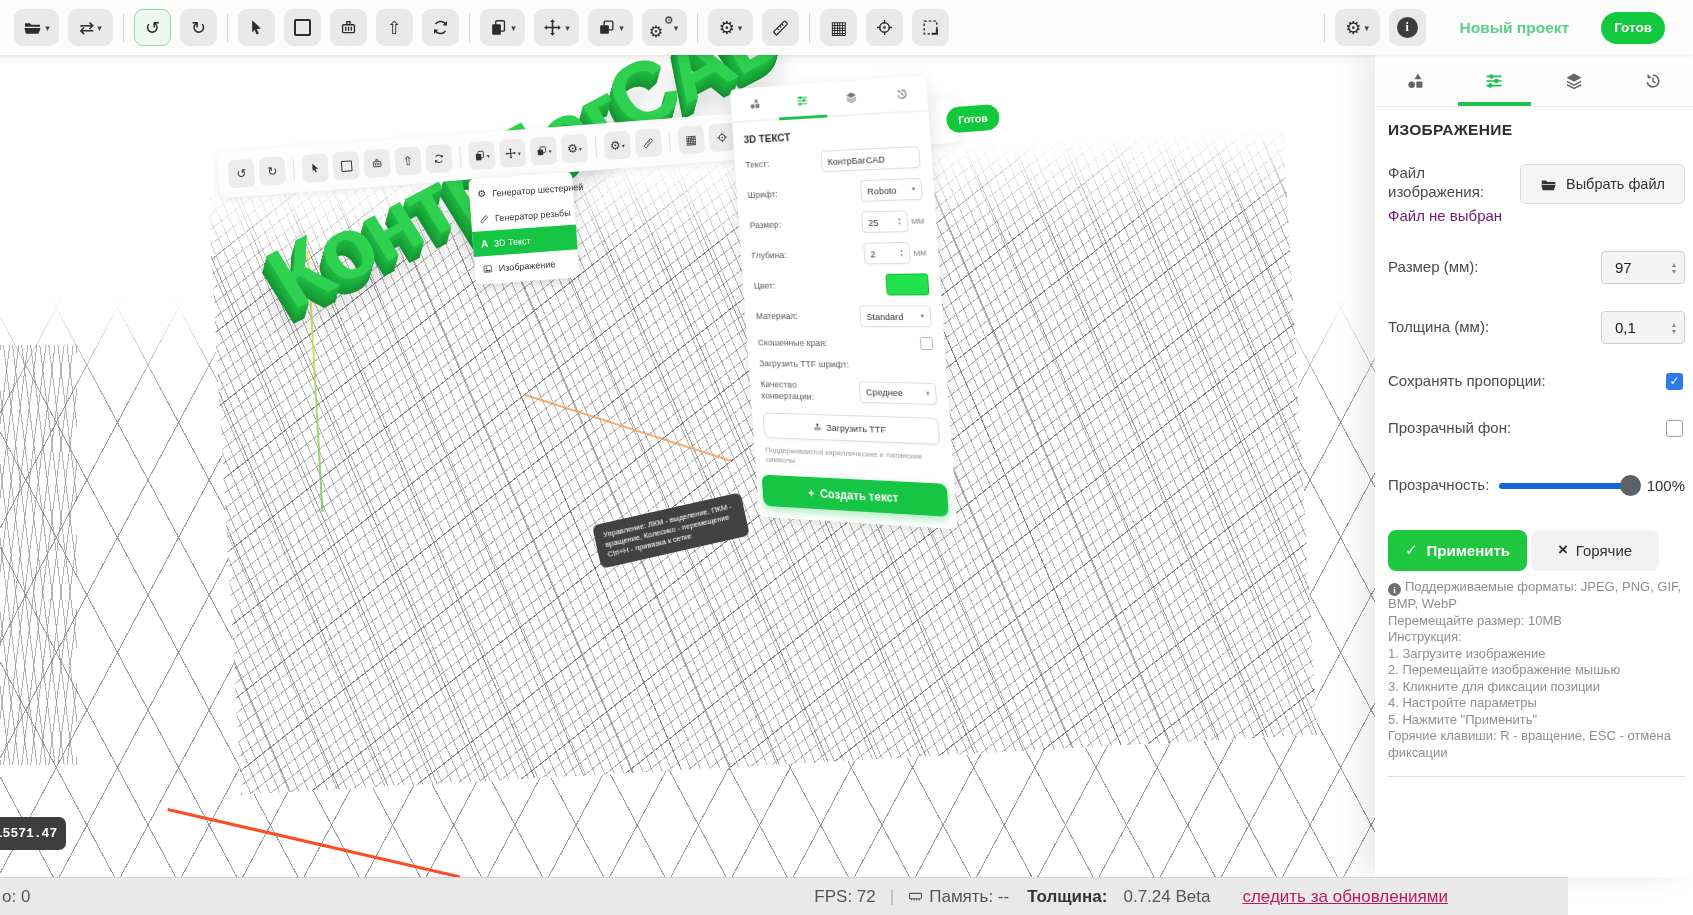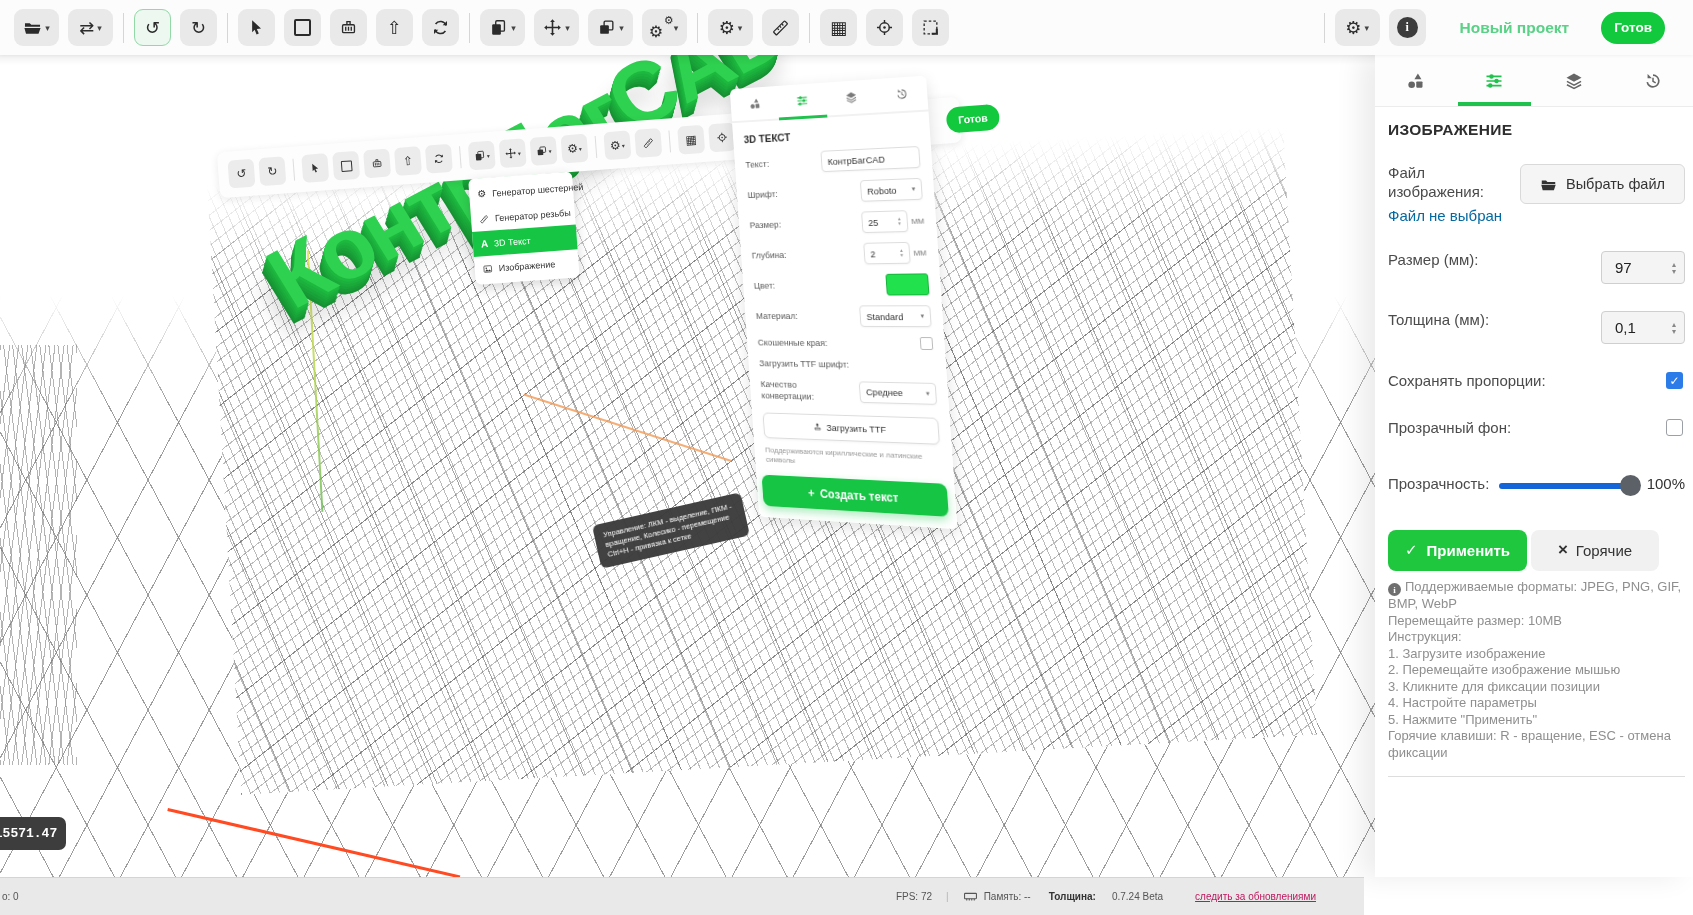--- a/index.html
+++ b/index.html
@@ -122,27 +122,27 @@
   
   #panel{position:absolute;left:1375px;top:55px;width:318px;height:822px;background:#fff;z-index:20;
          box-shadow:-14px 0 26px rgba(0,0,0,.08);box-sizing:border-box}
   #ptabs{height:51px;display:flex;border-bottom:1px solid #ececec;background:#fdfdfd}
   .ptab{flex:1;display:flex;align-items:center;justify-content:center;color:#666;position:relative;cursor:pointer}
   .ptab svg{width:20px;height:20px;fill:currentColor}
   .ptab.active{color:#1fc24c}
   .ptab.active::after{content:"";position:absolute;left:3px;right:3px;bottom:0;height:4px;background:#1fc24c}
   #pcontent{padding:14px 8px 0 13px;box-sizing:border-box}
   #ptitle{font-size:15.5px;font-weight:bold;color:#2e2e2e;letter-spacing:.3px}
-  .prow{display:flex;align-items:flex-start;justify-content:space-between}
+  .prow{display:flex;align-items:center;justify-content:space-between}
   .plab{font-size:15px;color:#4b4b4b;line-height:1.25}
   #file-row{margin-top:25px;align-items:flex-start}
   #choose-file{width:165px;height:40px;background:#f5f5f5;border:1px solid #d9d9d9;border-radius:6px;display:flex;
                align-items:center;justify-content:center;gap:9px;font-size:14.5px;color:#333;cursor:pointer;box-sizing:border-box}
   #choose-file svg{width:17px;height:17px;fill:#333}
-  #no-file{font-size:15px;color:#0369a1;margin-top:3px}
+  #no-file{font-size:15px;color:#701a75;margin-top:3px}
   .num-row{margin-top:27px}
   .num-input{width:84px;height:33px;background:#f4f4f4;border:1px solid #cfcfcf;border-radius:4px;display:flex;
              align-items:center;box-sizing:border-box;padding:0 8px 0 13px;cursor:text}
   .num-input .val{font-size:15px;color:#222}
   .spin{display:flex;flex-direction:column;margin-left:auto;color:#888;font-size:8px;line-height:7px;text-align:center}
   .chk-row{margin-top:28px}
   .checkbox{width:17px;height:17px;border-radius:3px;box-sizing:border-box;cursor:pointer;margin-right:2px}
   .checkbox.on{background:#2b7ce9;color:#fff;display:flex;align-items:center;justify-content:center;font-size:12px;font-weight:bold}
   .checkbox.off{border:1.6px solid #9aa0a6;background:#fff}
   .slider-row{margin-top:37px}
@@ -158,22 +158,22 @@
              display:flex;align-items:center;justify-content:center;gap:9px;cursor:pointer}
   #reset-btn{width:128px;height:41px;border-radius:8px;background:#f1f1f1;color:#333;font-size:15px;
              display:flex;align-items:center;justify-content:center;gap:8px;cursor:pointer}
   #reset-btn .x{font-size:17px;font-weight:bold}
   #pinfo{margin-top:8px}
   #pinfo p{margin:0;font-size:13px;line-height:16.5px;color:#8f8f8f}
   .info-dot{display:inline-flex;width:13px;height:13px;border-radius:50%;background:#6f6f6f;color:#fff;
             font:bold 9px "Liberation Serif",serif;align-items:center;justify-content:center;vertical-align:-2px;margin-right:4px}
   #pdivider{margin-top:15px;width:297px;border-top:1px solid #ddd}
   
-  #statusbar{position:absolute;left:0;top:877px;width:1364px;height:38px;background:#e9e9e9;border-top:1px solid #d4d4d4;
-             display:flex;align-items:center;font-size:10px;color:#555;box-sizing:border-box;z-index:40;padding-right:48px}
+  #statusbar{position:absolute;left:0;top:877px;width:1568px;height:38px;background:#e9e9e9;border-top:1px solid #d4d4d4;
+             display:flex;align-items:center;font-size:17px;color:#555;box-sizing:border-box;z-index:40;padding-right:120px}
   #sel-count{margin-left:2px}
   .sb-sep{color:#b5b5b5;margin:0 14px}
   .sb-item{display:flex;align-items:center;gap:6px;white-space:nowrap}
   .sb-item svg{width:15px;height:15px;fill:none;stroke:#555;stroke-width:1.7}
   #version-label{font-weight:bold;color:#333;margin-left:18px}
   #version-value{margin-left:16px}
   #updates-link{margin-left:32px;color:#be185d;text-decoration:underline;cursor:pointer}
 </style>
 </head>
 <body>

